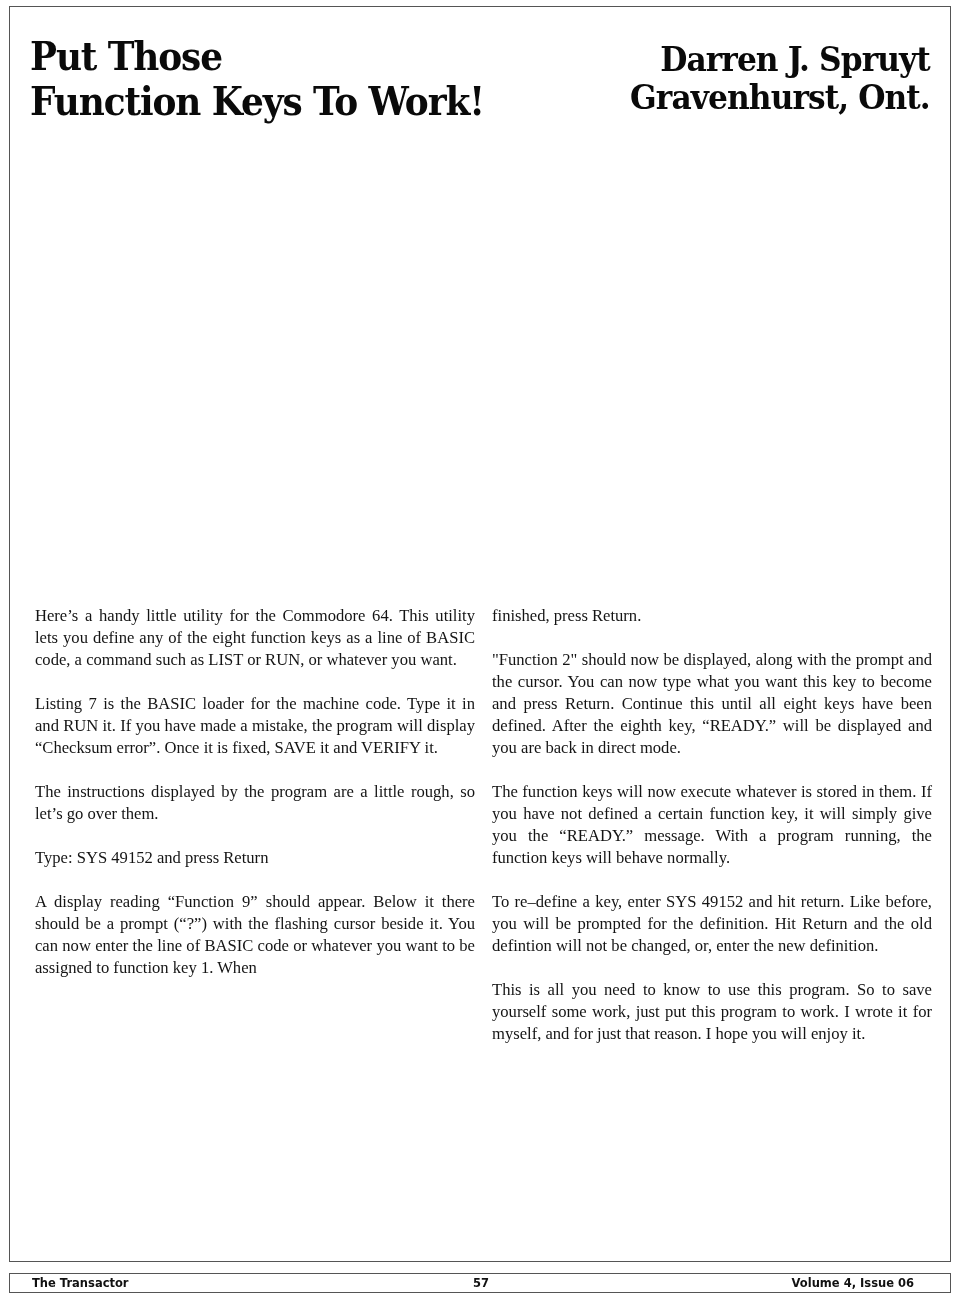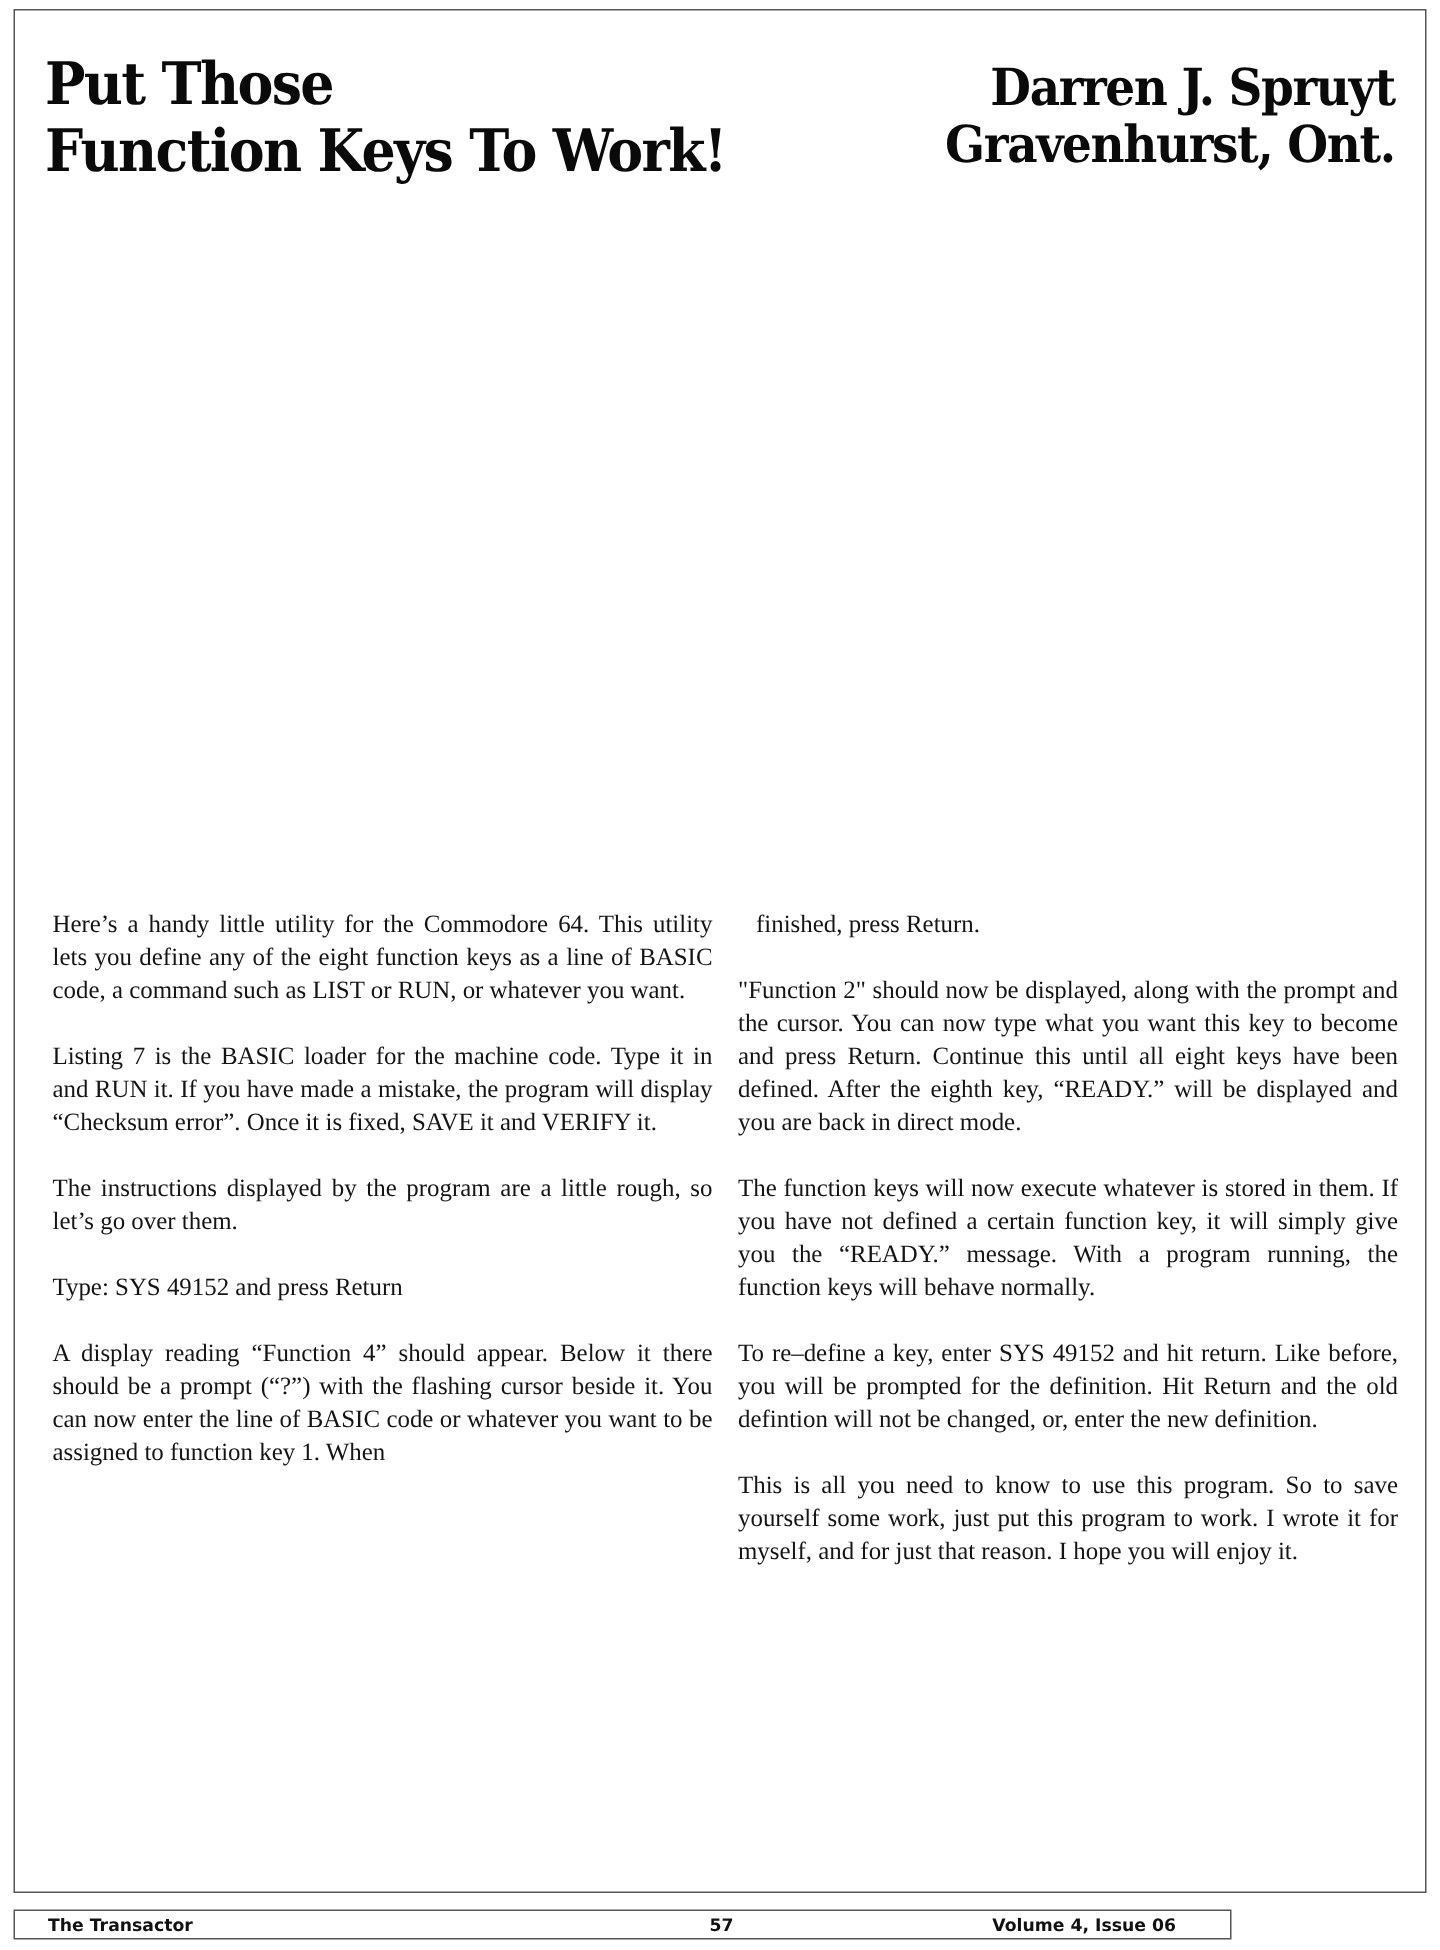--- a/index.html
+++ b/index.html
@@ -64,21 +64,21 @@
     }
     .col-left { left: 35px; }
     .col-right { left: 492px; }
     .column p {
       margin: 0 0 22px 0;
     }
     .footer-bar {
       position: absolute;
       left: 9px;
       top: 1273px;
-      width: 812px;
+      width: 942px;
       height: 20px;
       border: 1.5px solid #555555;
       box-sizing: border-box;
       font-family: "DejaVu Sans", sans-serif;
       font-weight: bold;
       font-size: 11.5px;
       line-height: 17px;
       color: #111111;
     }
     .footer-left {
@@ -111,25 +111,25 @@
 <div class="author-block">
   <div>Darren J. Spruyt</div>
   <div>Gravenhurst, Ont.</div>
 </div>
 
 <div class="column col-left">
   <p>Here’s a handy little utility for the Commodore 64. This utility lets you define any of the eight function keys as a line of BASIC code, a command such as LIST or RUN, or whatever you want.</p>
   <p>Listing 7 is the BASIC loader for the machine code. Type it in and RUN it. If you have made a mistake, the program will display “Checksum error”. Once it is fixed, SAVE it and VERIFY it.</p>
   <p>The instructions displayed by the program are a little rough, so let’s go over them.</p>
   <p style="text-align:left;">Type: SYS 49152 and press Return</p>
-  <p>A display reading “Function 4” should appear. Below it there should be a prompt (“?”) with the flashing cursor beside it. You can now enter the line of BASIC code or whatever you want to be assigned to function key 1. When</p>
+  <p>A display reading “Function 9” should appear. Below it there should be a prompt (“?”) with the flashing cursor beside it. You can now enter the line of BASIC code or whatever you want to be assigned to function key 1. When</p>
 </div>
 
 <div class="column col-right">
-  <p style="text-align:left;margin-left:12px;">finished, press Return.</p>
+  <p style="text-align:left;">finished, press Return.</p>
   <p>"Function 2" should now be displayed, along with the prompt and the cursor. You can now type what you want this key to become and press Return. Continue this until all eight keys have been defined. After the eighth key, “READY.” will be displayed and you are back in direct mode.</p>
   <p>The function keys will now execute whatever is stored in them. If you have not defined a certain function key, it will simply give you the “READY.” message. With a program running, the function keys will behave normally.</p>
   <p>To re–define a key, enter SYS 49152 and hit return. Like before, you will be prompted for the definition. Hit Return and the old defintion will not be changed, or, enter the new definition.</p>
   <p>This is all you need to know to use this program. So to save yourself some work, just put this program to work. I wrote it for myself, and for just that reason. I hope you will enjoy it.</p>
 </div>
 
 <div class="footer-bar">
   <span class="footer-left">The Transactor</span>
   <span class="footer-center">57</span>
   <span class="footer-right">Volume 4, Issue 06</span>

